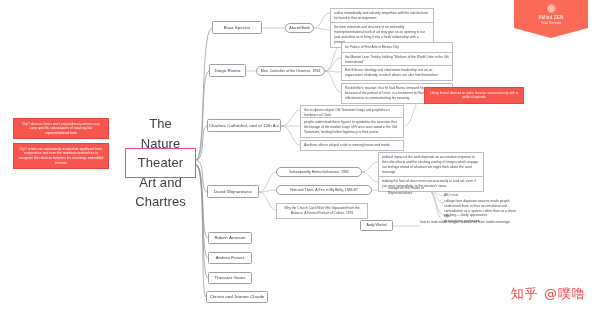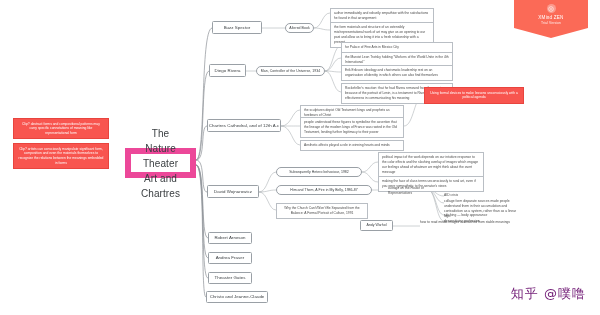--- a/index.html
+++ b/index.html
@@ -20,22 +20,22 @@
     box-sizing:border-box;
     background:#ffffff;
     border:1px solid #9aa0a6;
     color:#3c4043;
     display:flex;align-items:center;justify-content:center;
     text-align:center;
     line-height:1.25;
     white-space:nowrap;
   }
   .root{
-    border:6px solid #ec4899;
-    font-size:10px;
+    border:1px solid #ec4899;
+    font-size:13px;
     line-height:1.5;
     padding:5px 8px;
     white-space:normal;
     letter-spacing:.1px;
   }
   .main-topic{
     font-size:4.4px;
     border-radius:1.5px;
     padding:2px 4px;
     letter-spacing:.05px;
@@ -100,21 +100,21 @@
     display:flex;align-items:center;justify-content:center;
     margin-bottom:2px;
   }
   #trial-banner .bicon svg{display:block;}
   #trial-banner .btitle{font-size:4.6px;color:#fff;letter-spacing:.2px;}
   #trial-banner .bsub{font-size:3.4px;color:rgba(255,255,255,.88);margin-top:1px;letter-spacing:.1px;}
 
   
   #watermark{
     position:absolute;right:14px;bottom:12px;
-    font-size:13px;color:#701a75;letter-spacing:1px;
+    font-size:13px;color:#ef4444;letter-spacing:1px;
     font-family:"DejaVu Sans",sans-serif;
     user-select:none;
   }
 </style>
 </head>
 <body>
 
 <div id="canvas">
 
   <svg class="links" viewBox="0 0 600 315">

